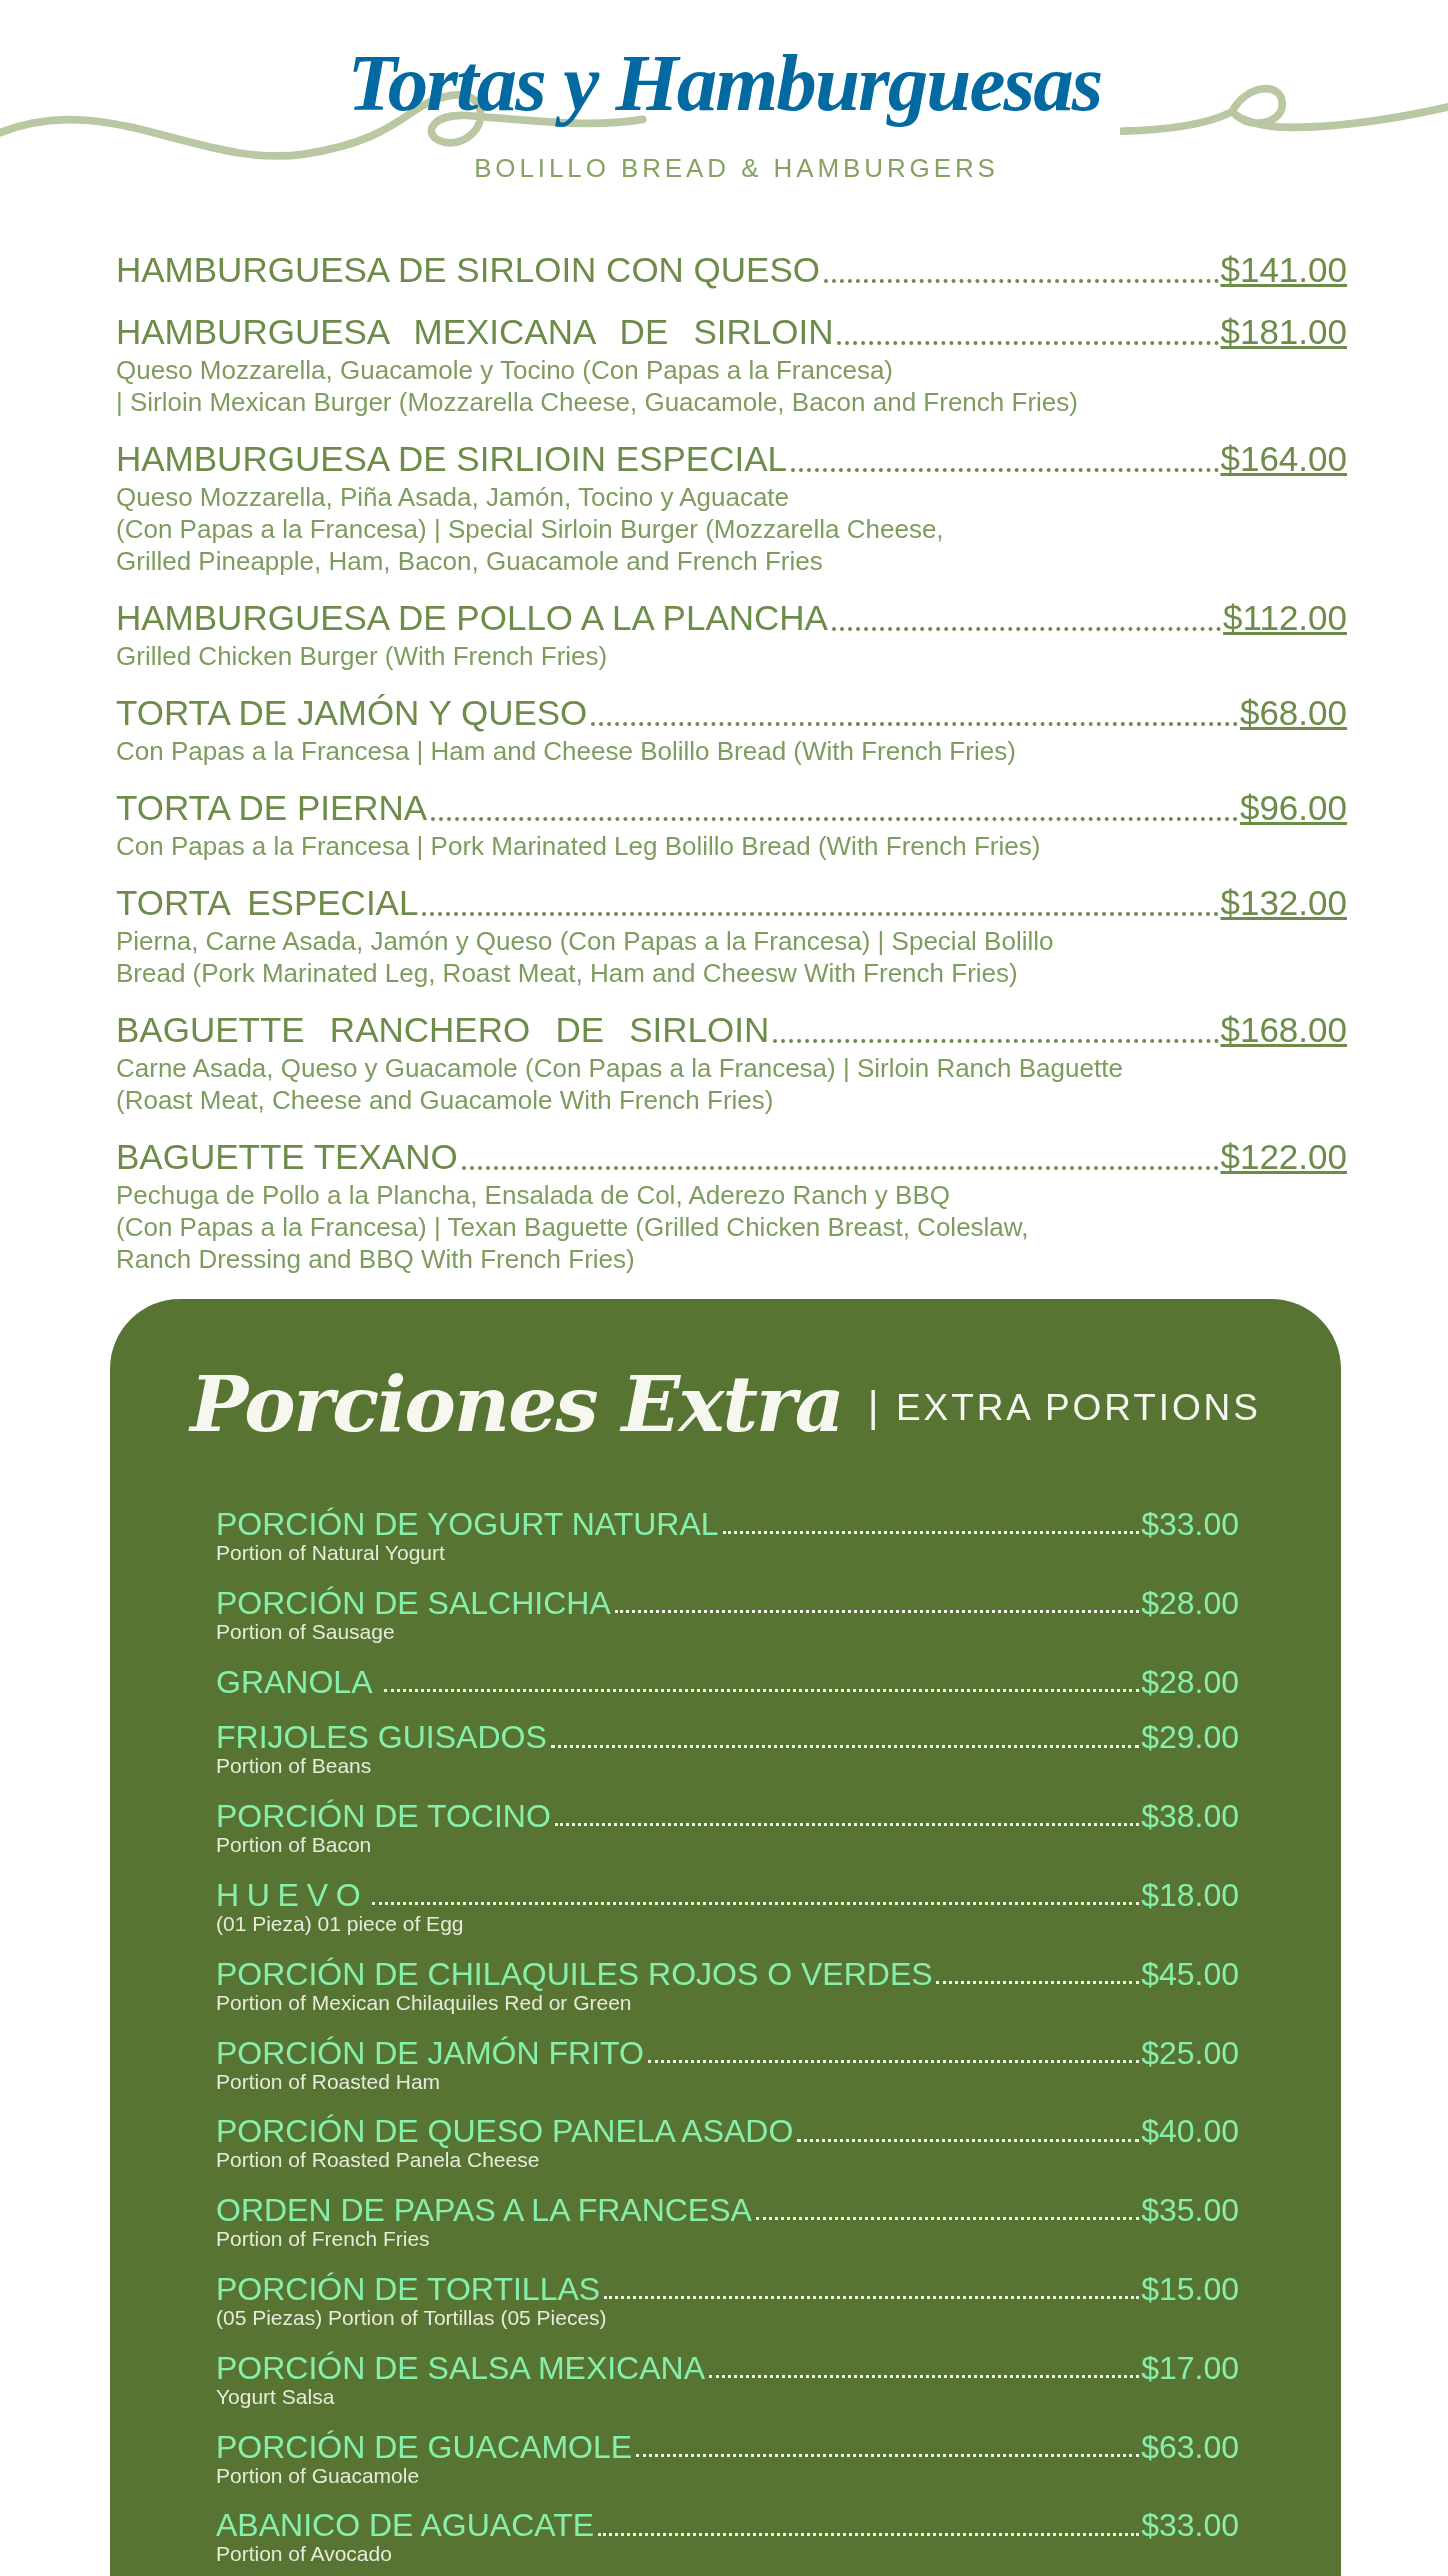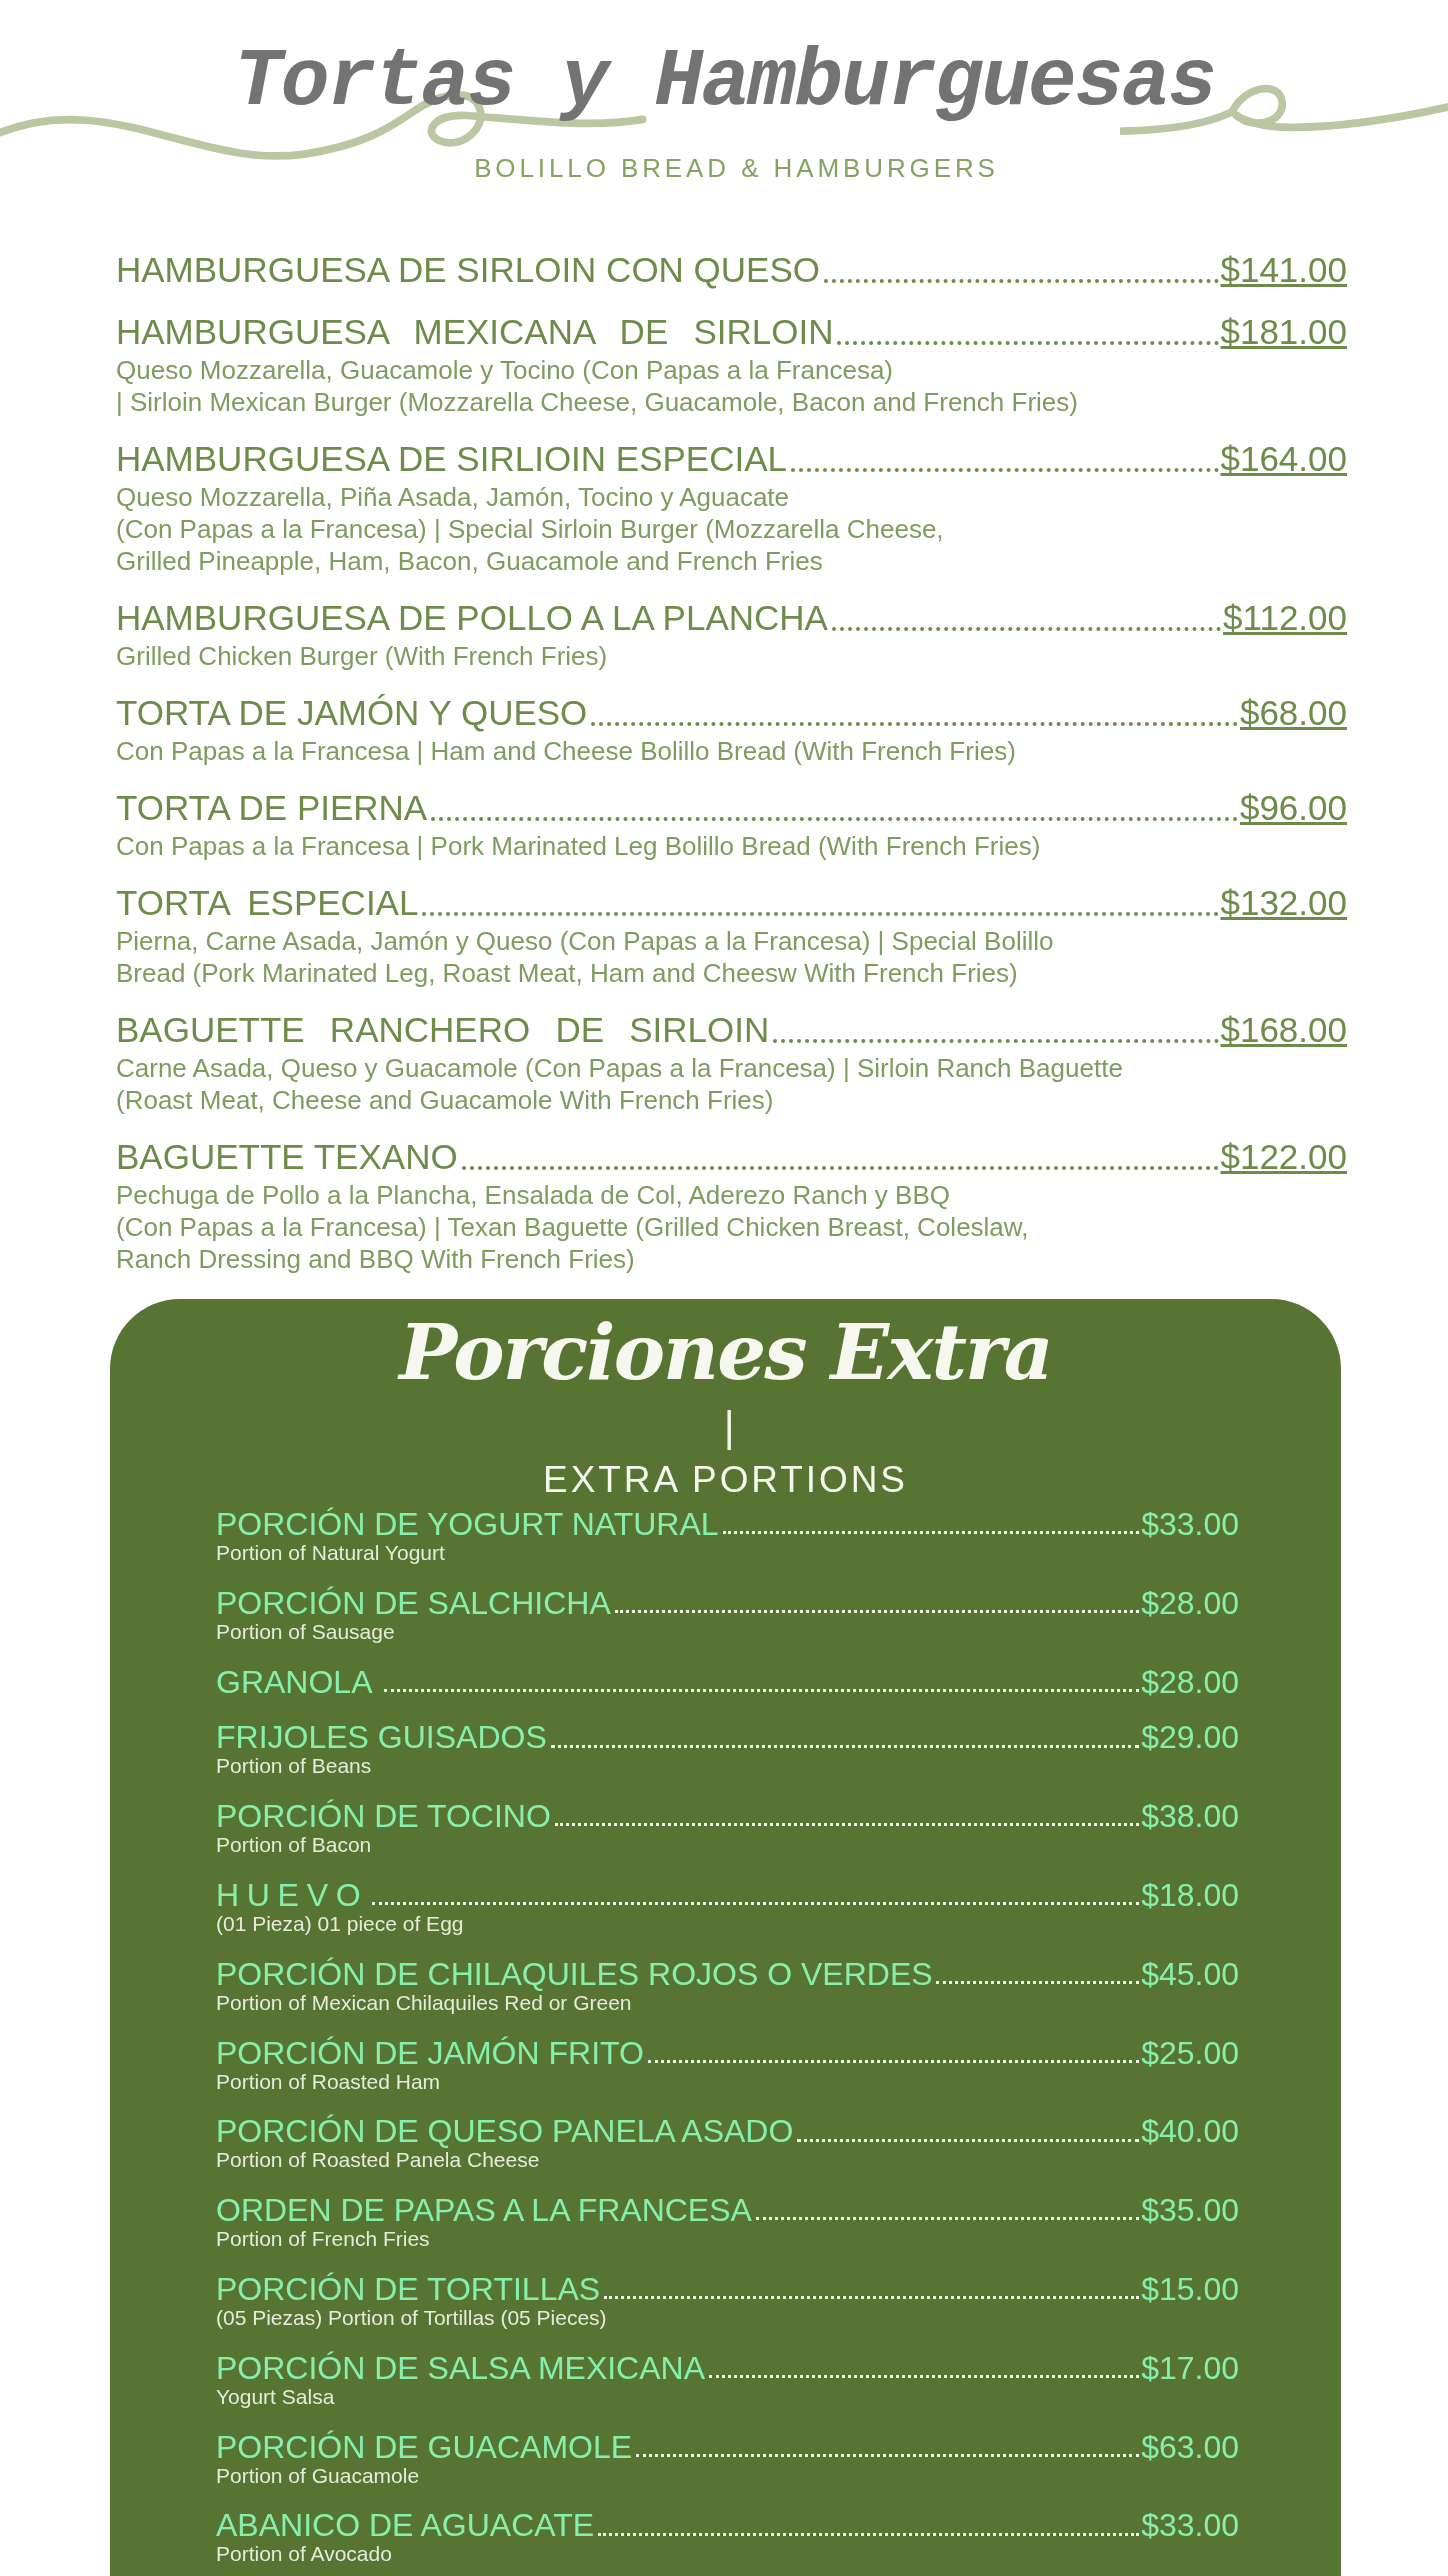--- a/index.html
+++ b/index.html
@@ -6,22 +6,22 @@
   .canvas{
     position:relative;width:1449px;height:2576px;background:#ffffff;overflow:hidden;
     font-family:"Liberation Sans",sans-serif;
   }
   
   .swirl{position:absolute;pointer-events:none;}
   .swirl-left{left:0;top:75px;}
   .swirl-right{left:1120px;top:77px;}
   .script-title{
     position:absolute;top:37px;left:0;width:100%;text-align:center;
-    font-family:Liberation Mono, monospace;font-style:italic;font-weight:700;
-    font-size:81px;color:#737373;letter-spacing:-1.9px;
+    font-family:Liberation Serif, serif;font-style:italic;font-weight:700;
+    font-size:81px;color:#0369a1;letter-spacing:-1.9px;
   }
   .subtitle{
     position:absolute;top:153px;left:12px;width:100%;text-align:center;
     font-size:26px;letter-spacing:3.9px;color:#85a263;
   }
   
   .menu-list{position:absolute;top:249px;left:116px;width:1231px;}
   .m-item{margin-bottom:20px;}
   .m-row{display:flex;align-items:baseline;color:#6d8c49;font-size:35px;line-height:42px;}
   .m-title{white-space:pre;flex:0 0 auto;}
@@ -31,21 +31,21 @@
     border-bottom:4.8px dotted #6d8c49;margin:0 1.9px 7.7px 3.9px;height:0;
   }
   .m-desc{color:#7d9c5d;font-size:26px;line-height:32px;white-space:pre-line;margin-top:1px;}
   
   .panel{
     position:absolute;left:110px;top:1299px;width:1231px;bottom:0;
     background:#587433;border-radius:70px 70px 0 0;
   }
   .panel-header{
     display:flex;align-items:center;justify-content:center;
-    margin-top:48px;height:114px;color:#f6f8f0;flex-direction:column;
+    margin-top:48px;height:114px;color:#f6f8f0;
   }
   .panel-script{
     font-family:"DejaVu Serif",serif;font-style:italic;font-weight:700;
     font-size:77px;letter-spacing:-1.9px;
   }
   .panel-sep{font-size:42px;font-weight:400;margin:5.8px 17.4px 0 25px;color:#f3f6ea;}
   .panel-title-en{font-size:37px;letter-spacing:2.9px;margin-top:7.7px;}
   .panel-list{margin:31px 102px 0 106px;}
   .p-item{margin-bottom:6.8px;}
   .p-row{display:flex;align-items:baseline;color:#86efac;font-size:32px;line-height:33px;}

